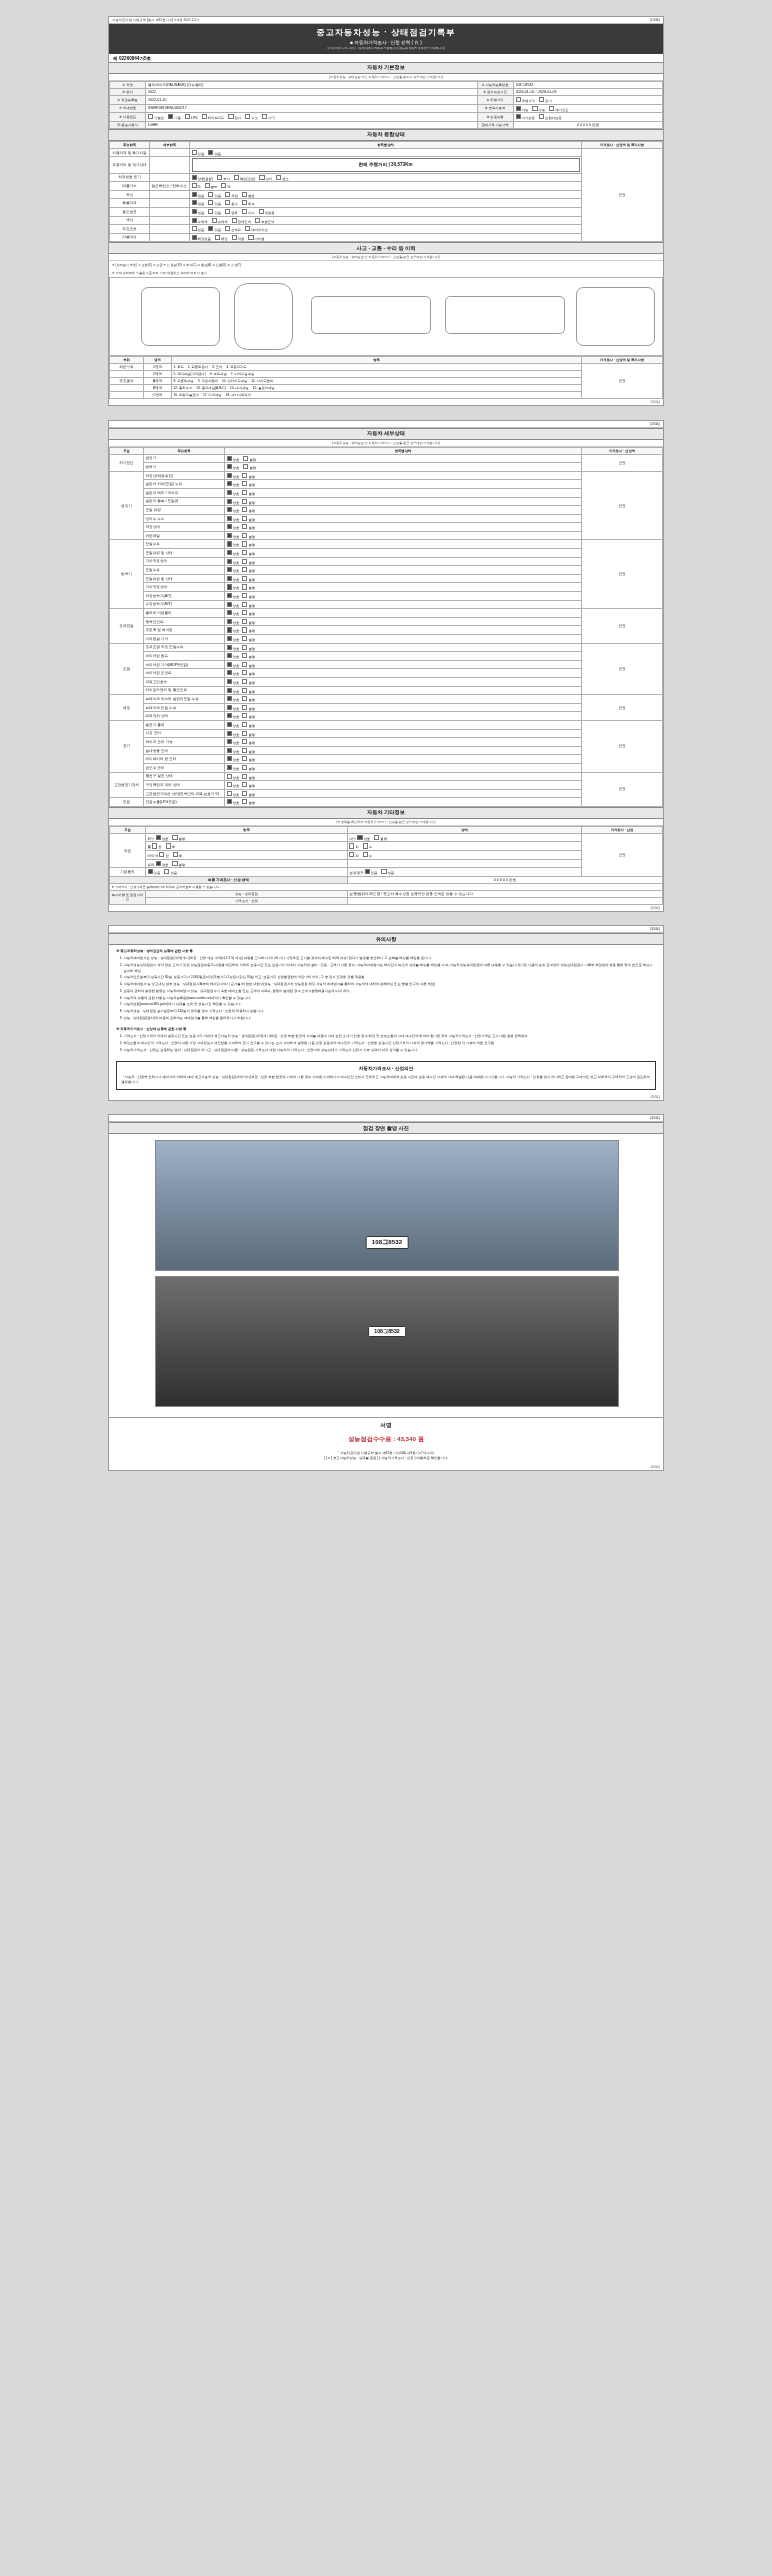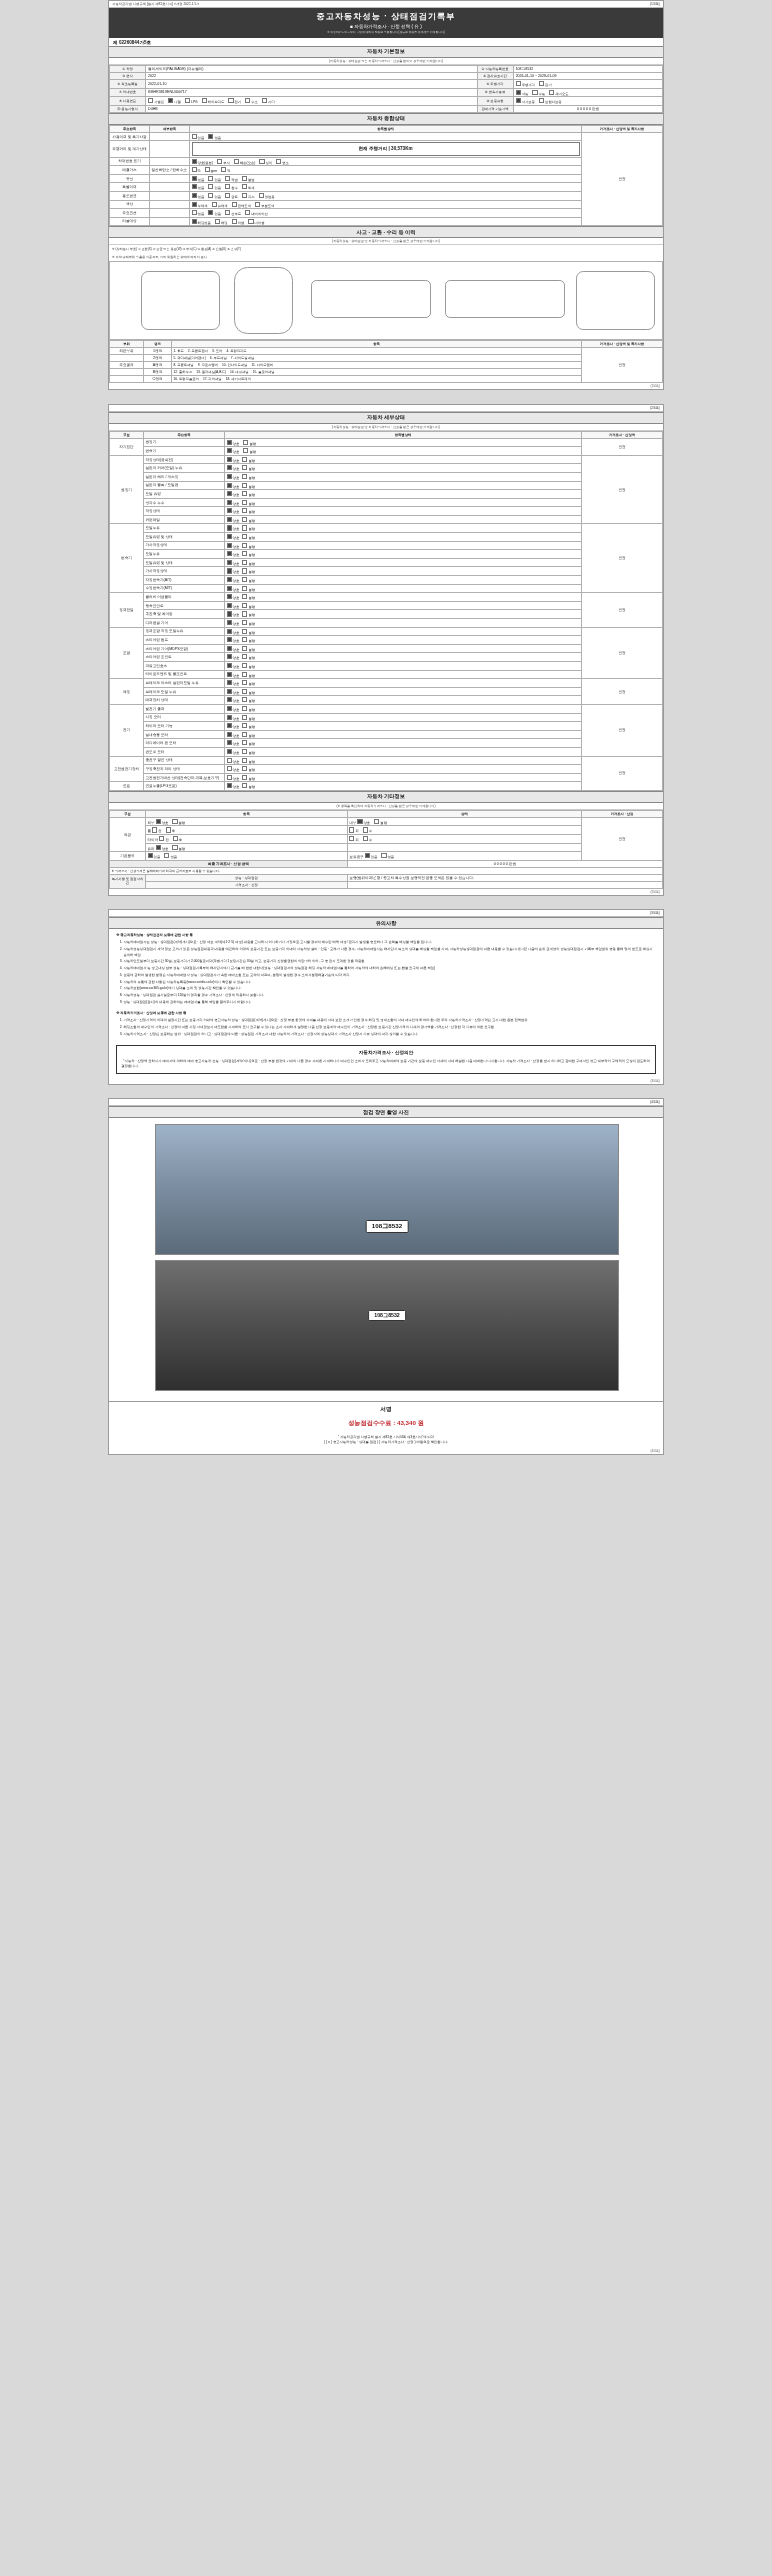--- a/index.html
+++ b/index.html
@@ -1,17 +1,17 @@
 <!DOCTYPE html>
 <html style="font-size:8.2px"><head>
 <meta charset="utf-8">
 <style>
   html,body{margin:0;padding:0;background:#d9d9d9;}
   body{font-family:"Liberation Sans","DejaVu Sans",sans-serif;color:#111;}
-  .page{width:651px;margin:0 auto;background:#d9d9d9;padding:0 0 5.2px 0;box-sizing:border-box;}
+  .page{width:651px;margin:16px auto;background:#d9d9d9;padding:0 0 5.2px 0;box-sizing:border-box;}
   .sheet{width:556px;margin:0 auto 13.4px auto;background:#fff;border:0.5px solid #9a9a9a;box-sizing:border-box;padding:0;}
   .xtiny{font-size:3.1px;}
   .topnote{font-size:3.3px;color:#333;padding:1px 3.1px;border-bottom:0.5px solid #bbb;display:flex;justify-content:space-between;}
   .title-band{background:#3a3a3a;color:#fff;text-align:center;padding:3.1px 0 3.6px 0;}
   .title-band .t1{font-size:8.2px;font-weight:bold;letter-spacing:1px;}
   .title-band .t2{font-size:4.6px;margin-top:1.5px;}
   .title-band .t3{font-size:2.8px;margin-top:1.5px;color:#d8d8d8;line-height:1.5;}
   .docno{font-size:4.6px;font-weight:bold;padding:2.1px 4.1px 1px 4.1px;}
   .sec-head{background:#e8e8e8;border-top:0.5px solid #888;border-bottom:0.5px solid #888;text-align:center;font-size:5.2px;font-weight:bold;padding:1.5px 0;}
   .sec-sub{font-size:3.1px;color:#444;text-align:center;padding:1px 0;border-bottom:0.5px solid #ccc;}

